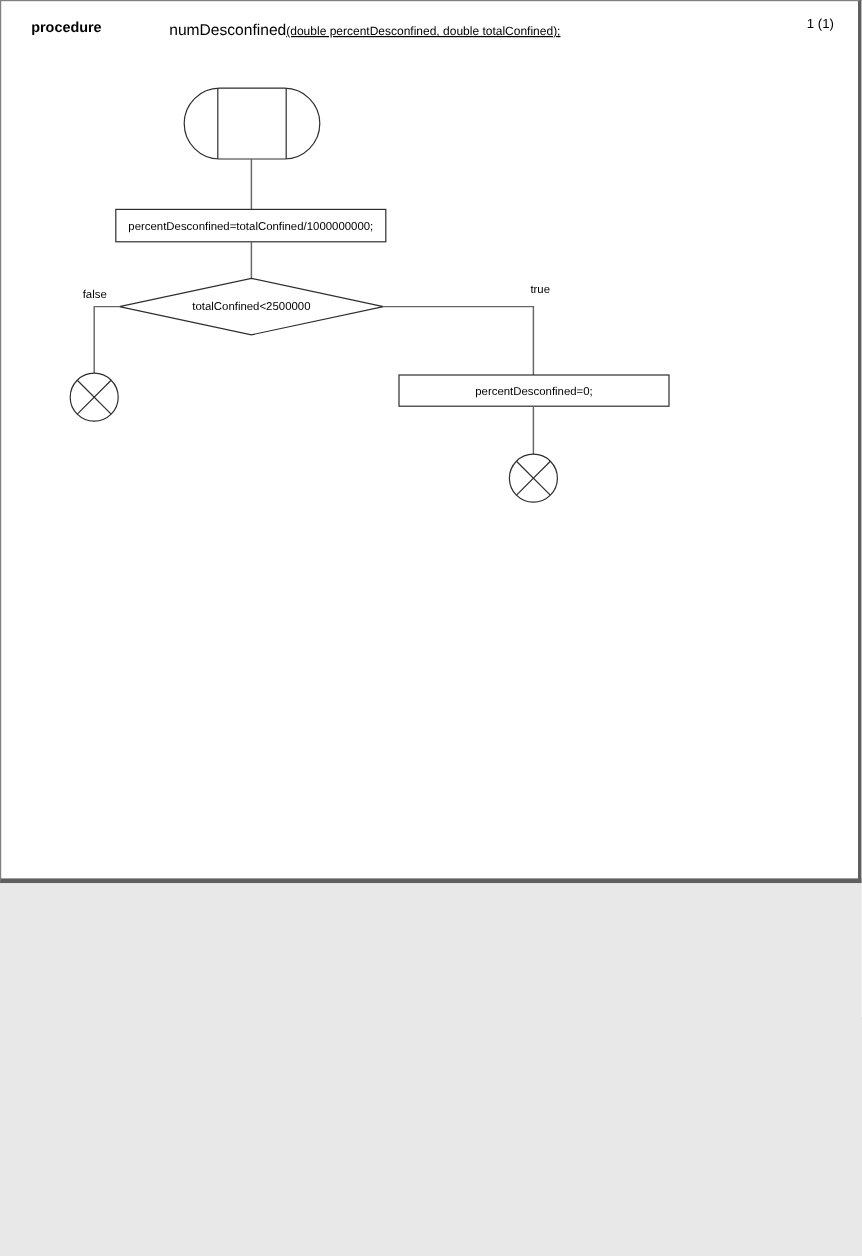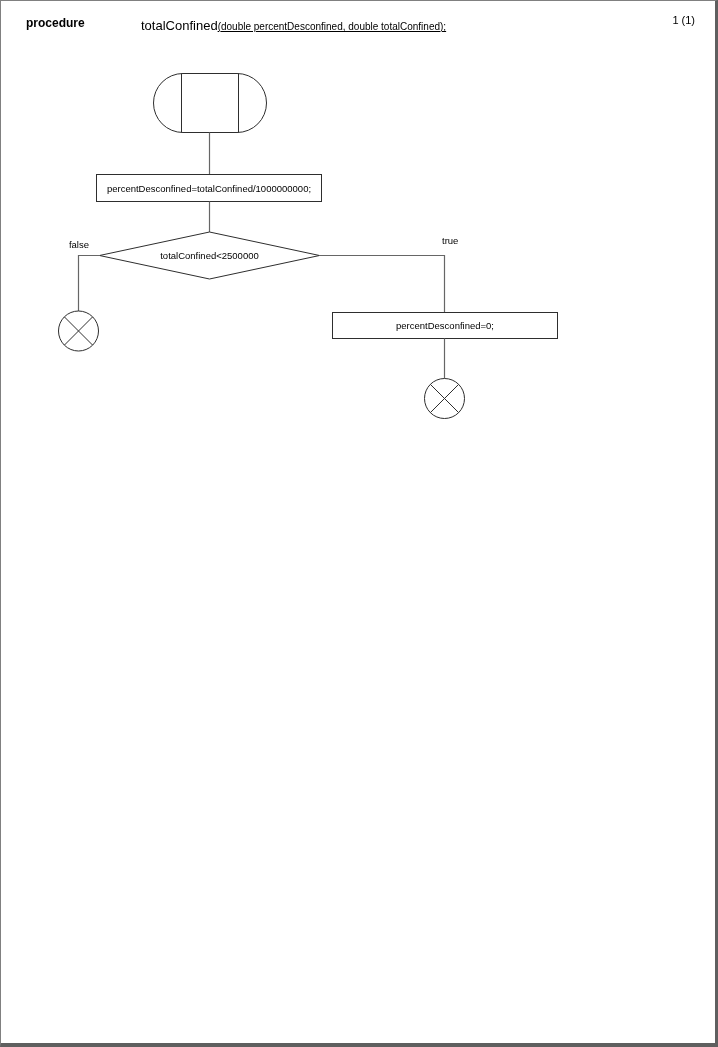--- a/index.html
+++ b/index.html
@@ -2,21 +2,21 @@
 <html><head>
 <meta charset="utf-8">
 <style>
   * { margin: 0; padding: 0; box-sizing: border-box; }
   html, body { background: #e8e8e8; }
   body { font-family: "Liberation Sans", sans-serif; }
 
   .page {
     position: relative;
     width: 718px;
-    height: 1047px;
+    height: 736px;
     background: #ffffff;
     border-top: 1px solid #808080;
     border-left: 1px solid #808080;
     border-right: 3px solid #5f5f5f;
     border-bottom: 4px solid #5f5f5f;
     overflow: hidden;
   }
 
   .hdr-keyword {
     position: absolute;
@@ -74,21 +74,21 @@
     fill: #000000;
   }
 </style>
 </head>
 <body>
 
 <div class="page">
 
   <span class="hdr-keyword">procedure</span>
 
-  <span class="hdr-signature"><span class="sig-name">totalConfined</span><span class="sig-params">(double percentDesconfined, double totalConfined);</span></span>
+  <span class="hdr-signature"><span class="sig-name">numDesconfined</span><span class="sig-params">(double percentDesconfined, double totalConfined);</span></span>
 
   <span class="hdr-pageno">1 (1)</span>
 
   <svg class="flow" width="718" height="1047" viewBox="0 0 718 1047">
 
     <g>
       <rect class="shape" x="152.5" y="72.5" width="113" height="59" rx="29.5" ry="29.5"></rect>
       <line class="shape" x1="180.5" y1="72.5" x2="180.5" y2="131.5"></line>
       <line class="shape" x1="237.5" y1="72.5" x2="237.5" y2="131.5"></line>
     </g>

